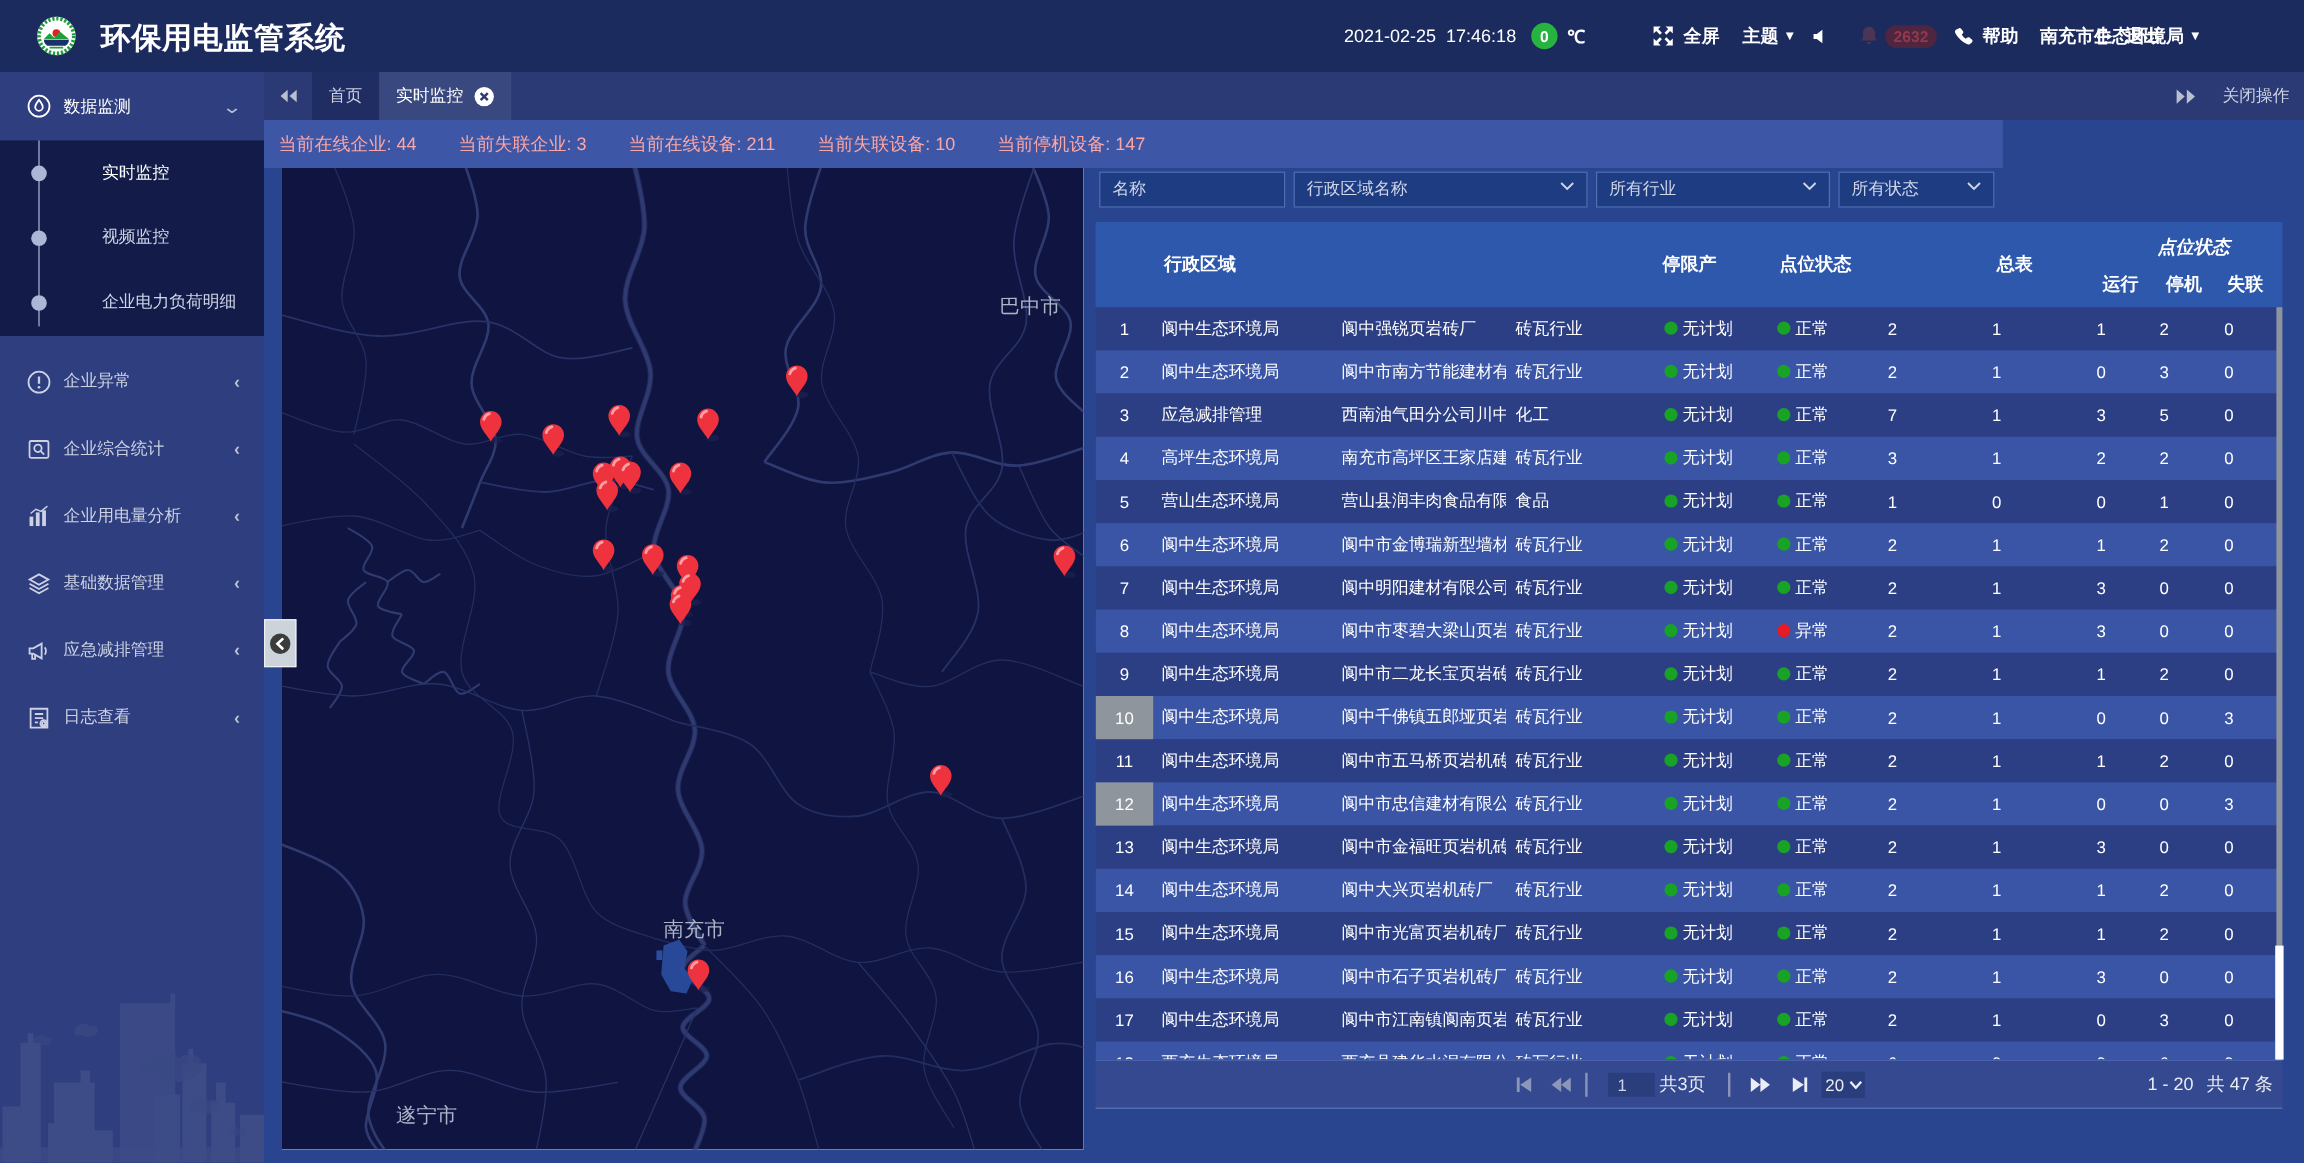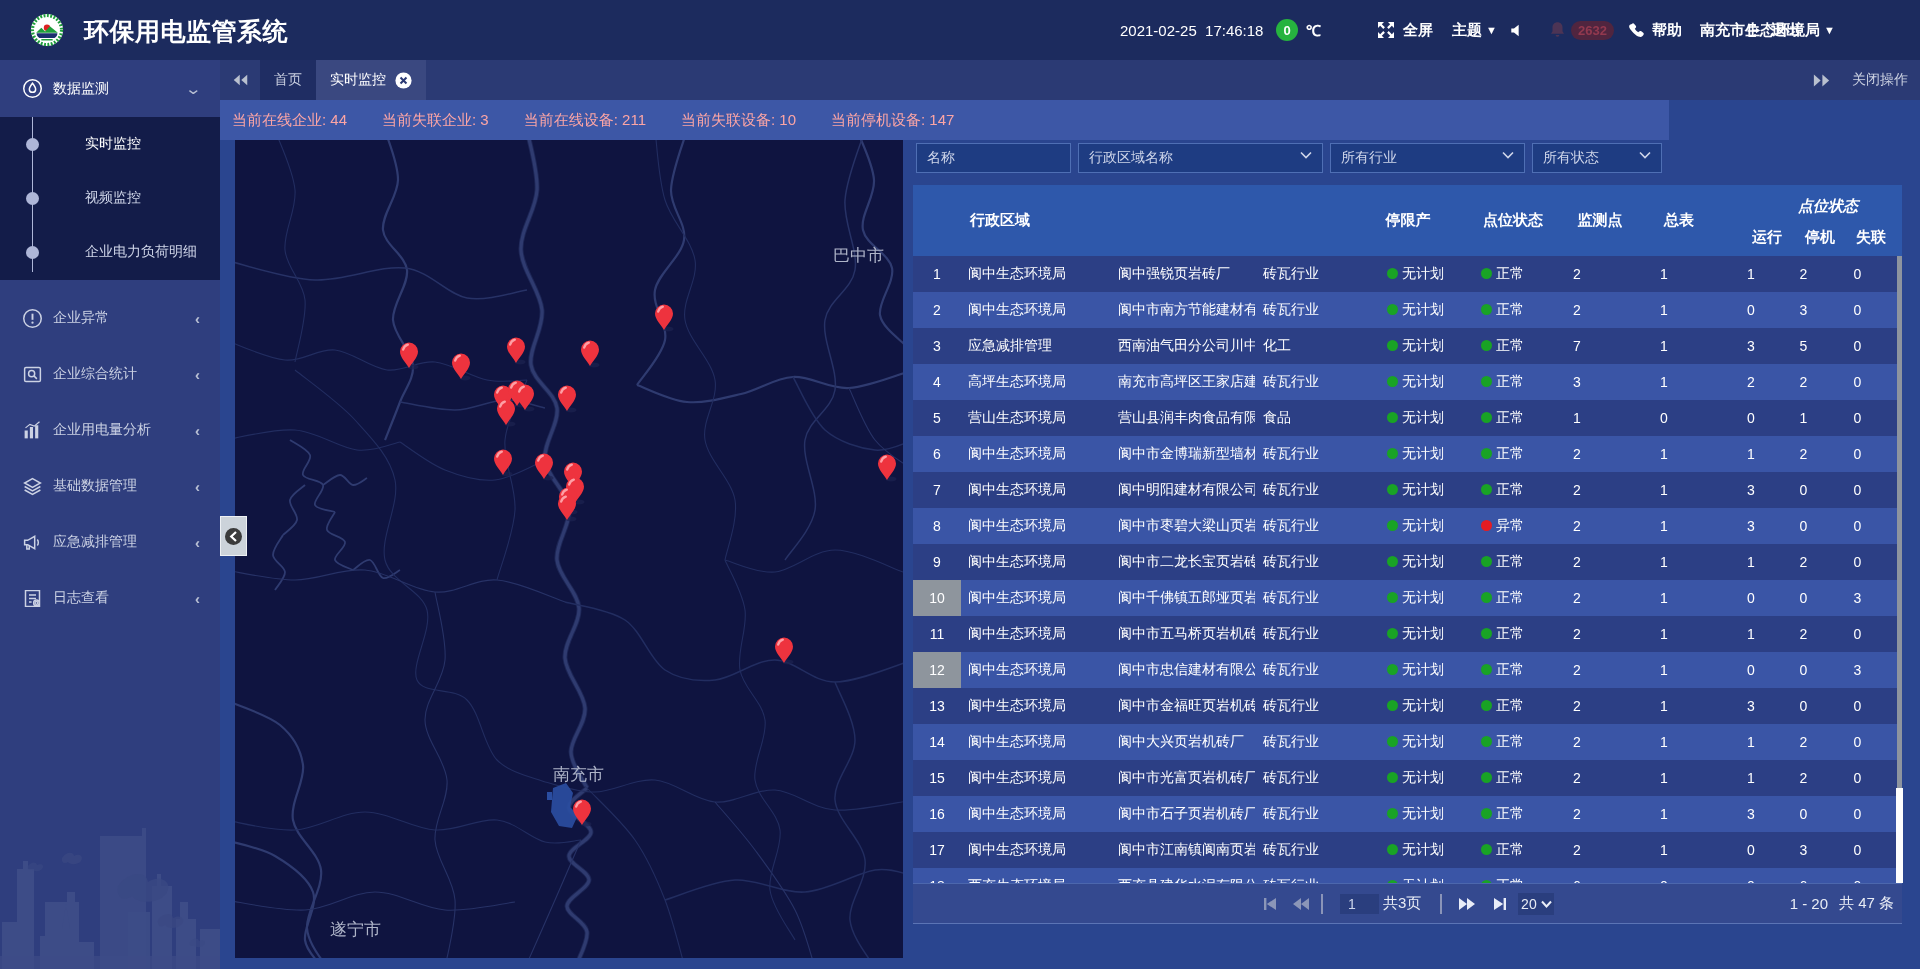--- a/index.html
+++ b/index.html
@@ -411,21 +411,20 @@
             </svg></span></div>
       <div class="fbox" style="width:130px;margin-left:7px;">所有状态<span class="chev"><svg width="14" height="14" viewBox="0 0 14 14">
               <path d="M2 4.5 L7 9.5 L12 4.5" stroke="#cfd6ea" stroke-width="1.6" fill="none"></path>
             </svg></span></div>
     </div>
     <div id="tablewrap">
         <div class="thead">
           <div class="th" style="left:27px;width:120px;">行政区域</div>
           <div class="th" style="left:435px;width:120px;">停限产</div>
           <div class="th" style="left:540px;width:120px;">点位状态</div>
-          <div class="th" style="left:627px;width:120px;">监测点</div>
           <div class="th" style="left:706px;width:120px;">总表</div>
           <div style="position:absolute;left:855px;top:12px;width:120px;text-align:center;font-style:italic;">点位状态</div>
           <div style="position:absolute;left:824px;top:43px;width:60px;text-align:center;">运行</div>
           <div style="position:absolute;left:877px;top:43px;width:60px;text-align:center;">停机</div>
           <div style="position:absolute;left:928px;top:43px;width:60px;text-align:center;">失联</div>
         </div>
         <div style="height:627px;overflow:hidden;">
           <div class="trow odd">
             <div class="numcell">1</div>
             <div class="td" style="width:147px;padding-left:7px;">阆中生态环境局</div>

